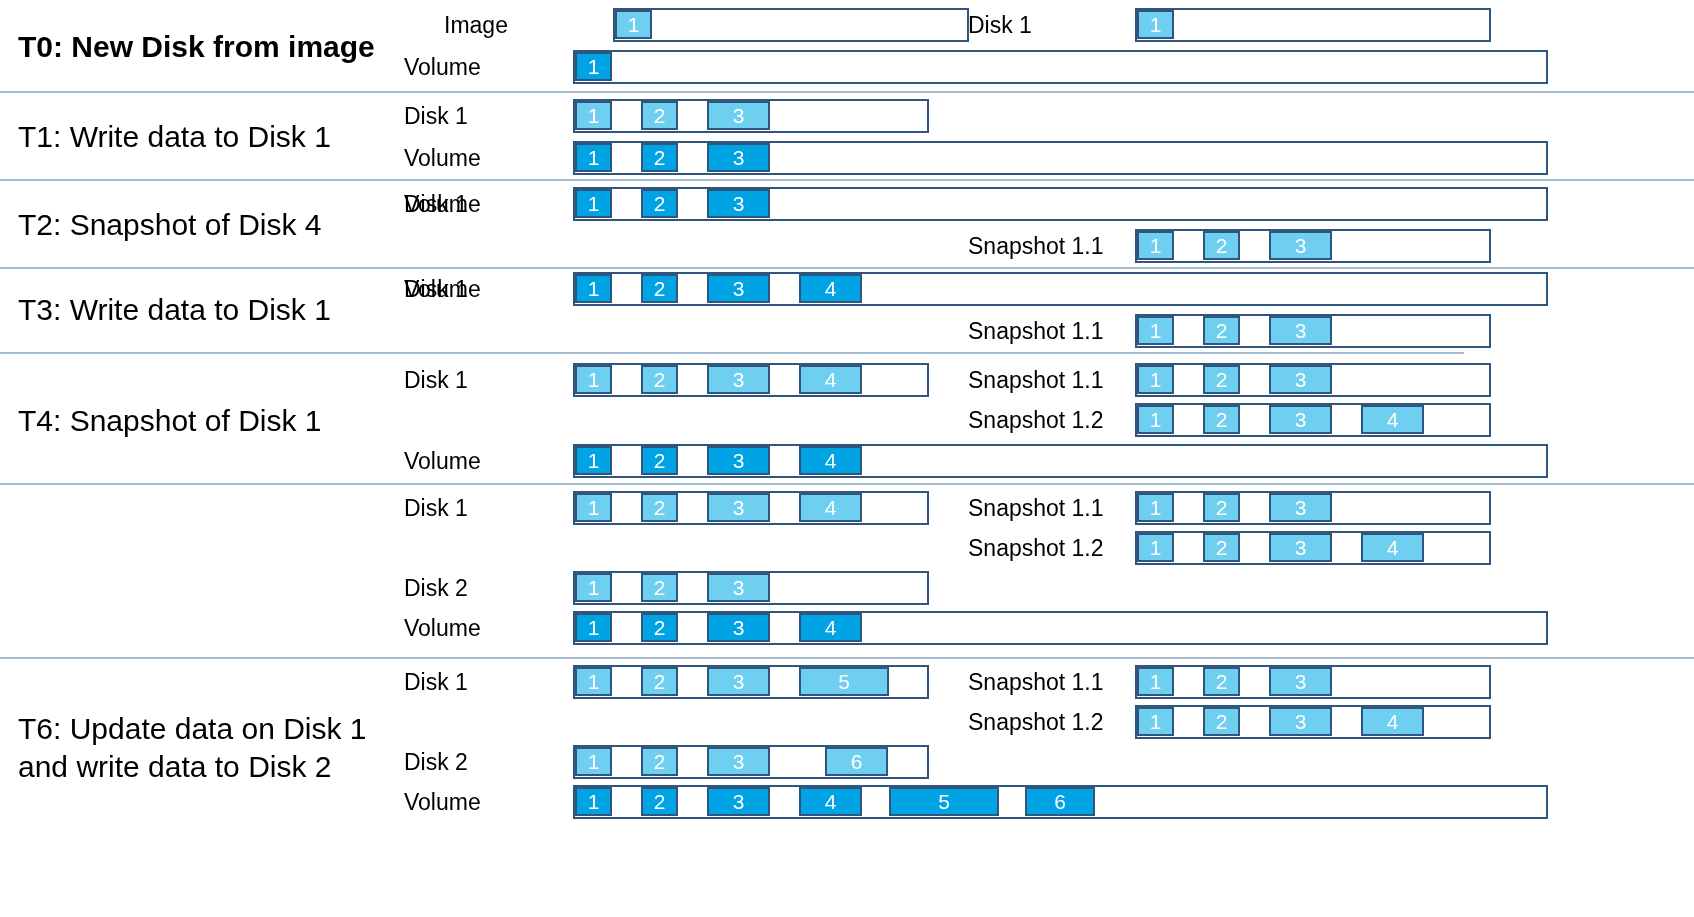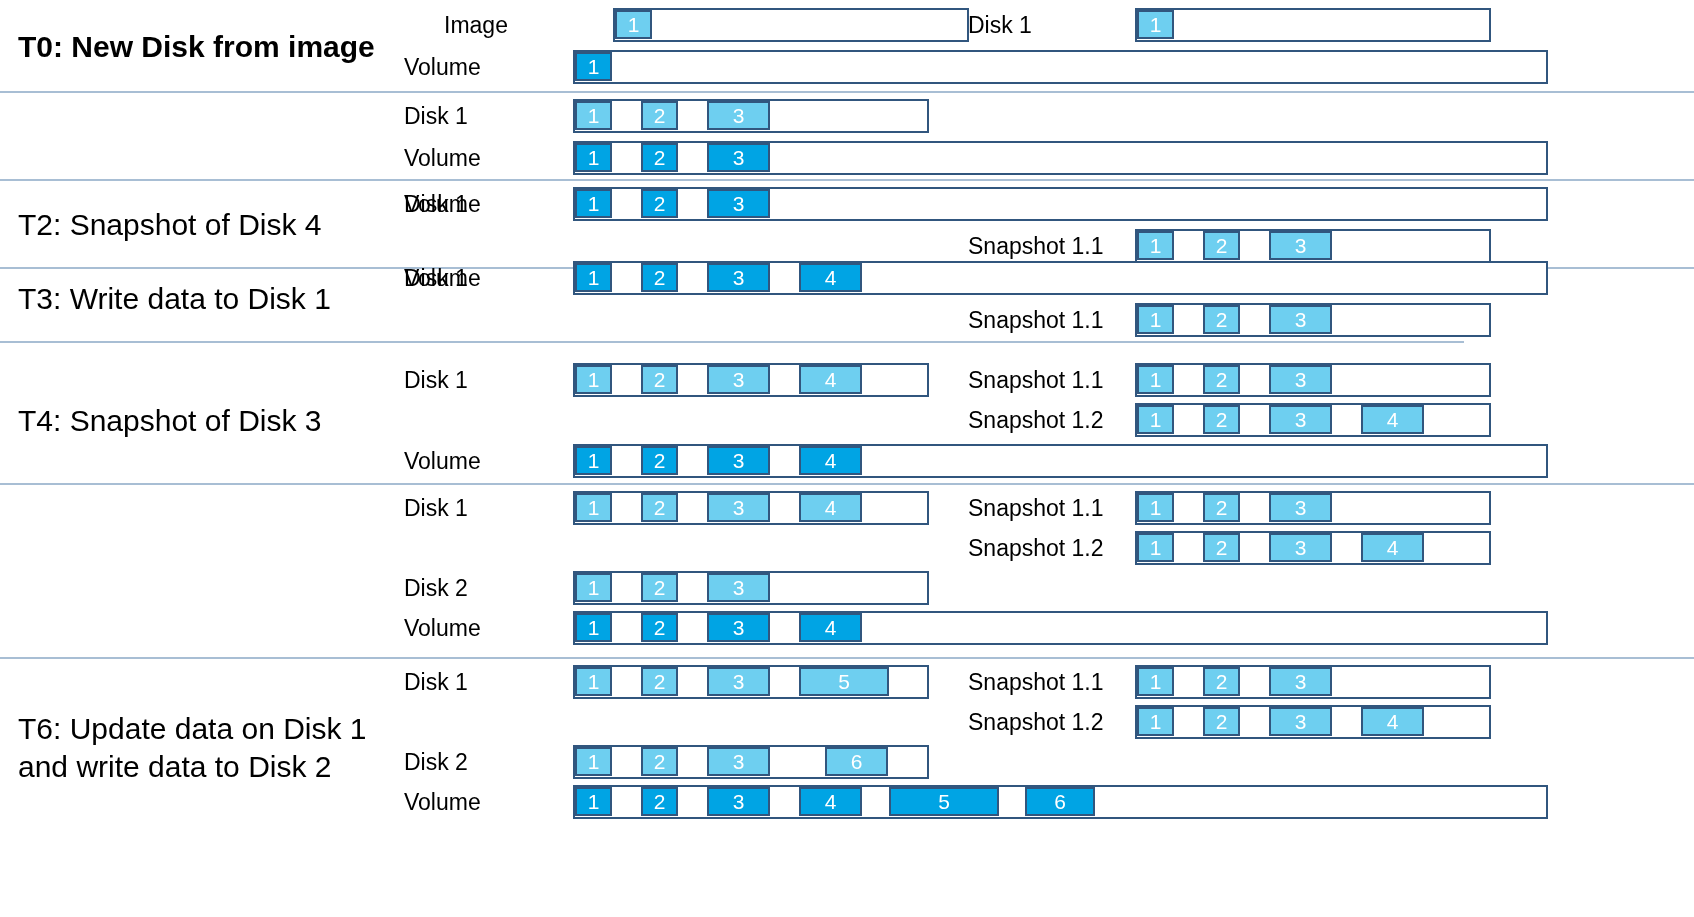--- a/index.html
+++ b/index.html
@@ -65,20 +65,21 @@
         </div>
       </div>
       <div class="bar-row" style="left: 0px; right: 0px; top: 50px;">
         <div class="bar-label">Volume</div>
         <div class="track full">
           <div class="blk dark" style="left: 0px; width: 37px;">1</div>
         </div>
       </div>
     </div>
     <div class="trow" style="position: absolute; left: 0px; top: 93px; width: 1694px; height: 88px;">
+      <div class="step-label" style="top: 25px;">T1: Write data to Disk 1</div>
       <div class="bar-row" style="left: 0px; right: 0px; top: 6px;">
         <div class="bar-label">Disk 1</div>
         <div class="track short">
           <div class="blk light" style="left: 0px; width: 37px;">1</div>
           <div class="blk light" style="left: 66px; width: 37px;">2</div>
           <div class="blk light" style="left: 132px; width: 63px;">3</div>
         </div>
       </div>
       <div class="bar-row" style="left: 0px; right: 0px; top: 48px;">
         <div class="bar-label">Volume</div>
@@ -109,21 +110,21 @@
       </div>
       <div class="bar-row" style="left: 0px; right: 0px; top: 6px;">
         <div class="bar-label">Volume</div>
         <div class="track full">
           <div class="blk dark" style="left: 0px; width: 37px;">1</div>
           <div class="blk dark" style="left: 66px; width: 37px;">2</div>
           <div class="blk dark" style="left: 132px; width: 63px;">3</div>
         </div>
       </div>
     </div>
-    <div class="trow" style="position: absolute; left: 0px; top: 255px; width: 1464px; height: 88px;">
+    <div class="trow" style="position: absolute; left: 0px; top: 266px; width: 1464px; height: 88px;">
       <div class="step-label" style="top: 25px;">T3: Write data to Disk 1</div>
       <div class="bar-row" style="left: 0px; right: 0px; top: 6px;">
         <div class="bar-label">Disk 1</div>
         <div class="track short">
           <div class="blk light" style="left: 0px; width: 37px;">1</div>
           <div class="blk light" style="left: 66px; width: 37px;">2</div>
           <div class="blk light" style="left: 132px; width: 63px;">3</div>
           <div class="blk light" style="left: 224px; width: 63px;">4</div>
         </div>
       </div>
@@ -139,21 +140,21 @@
         <div class="bar-label">Volume</div>
         <div class="track full">
           <div class="blk dark" style="left: 0px; width: 37px;">1</div>
           <div class="blk dark" style="left: 66px; width: 37px;">2</div>
           <div class="blk dark" style="left: 132px; width: 63px;">3</div>
           <div class="blk dark" style="left: 224px; width: 63px;">4</div>
         </div>
       </div>
     </div>
     <div class="trow" style="position: absolute; left: 0px; top: 357px; width: 1694px; height: 128px;">
-      <div class="step-label" style="top: 45px;">T4: Snapshot of Disk 3</div>
+      <div class="step-label" style="top: 45px;">T4: Snapshot of Disk 1</div>
       <div class="bar-row" style="left: 0px; right: 0px; top: 6px;">
         <div class="bar-label">Disk 1</div>
         <div class="track short">
           <div class="blk light" style="left: 0px; width: 37px;">1</div>
           <div class="blk light" style="left: 66px; width: 37px;">2</div>
           <div class="blk light" style="left: 132px; width: 63px;">3</div>
           <div class="blk light" style="left: 224px; width: 63px;">4</div>
         </div>
       </div>
       <div class="bar-row" style="left: 0px; right: 0px; top: 6px;">

